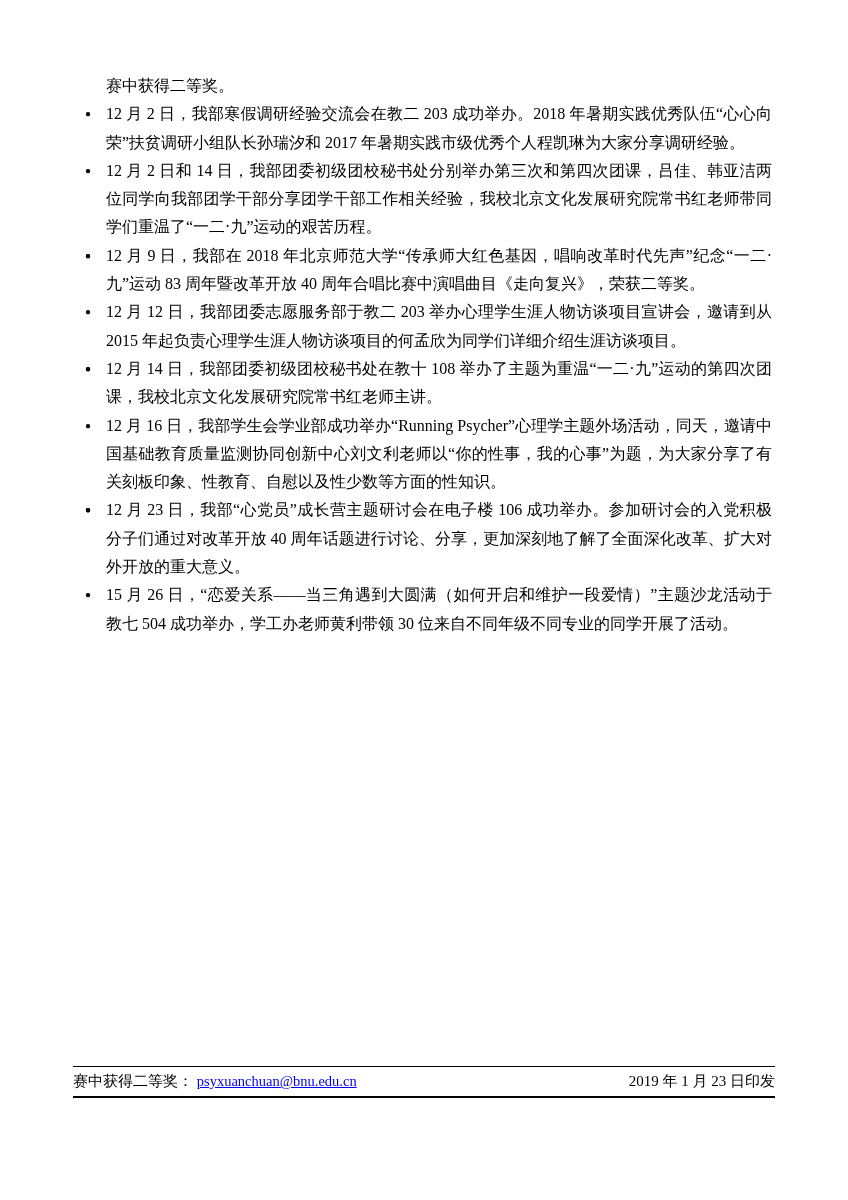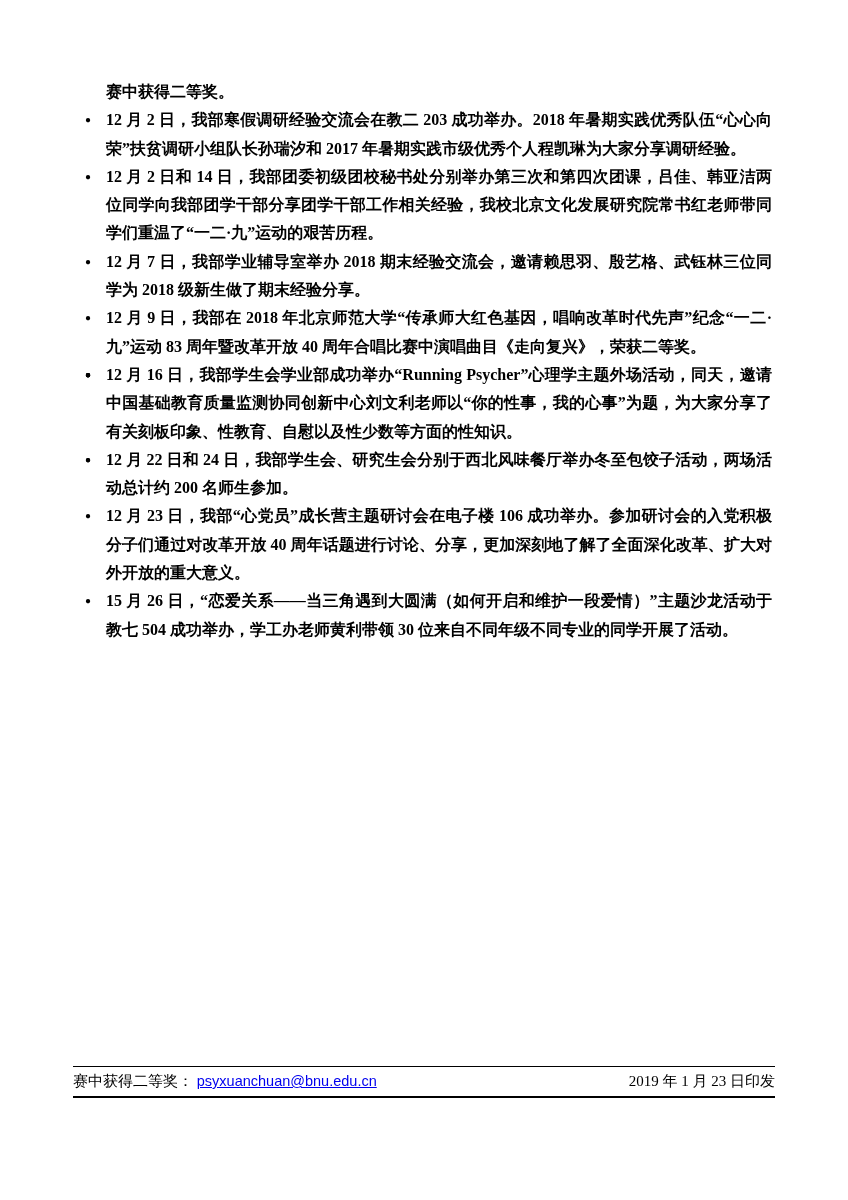--- a/index.html
+++ b/index.html
@@ -12,27 +12,26 @@
     font-family: "Liberation Serif", "DejaVu Serif", serif;
   }
   .page {
     position: absolute;
     inset: 0;
     overflow: hidden;
   }
   .content {
     position: absolute;
     left: 85px;
-    top: 78px;
+    top: 72px;
     width: 687px;
     font-size: 16px;
     line-height: 28.3px;
     text-align: justify;
     text-align-last: left;
-    font-weight: bold;
   }
   .cont-line {
     margin: 0;
     padding-left: 21px;
   }
   ul.events {
     margin: 0;
     padding: 0;
     list-style: none;
   }
@@ -60,21 +59,21 @@
     justify-content: space-between;
     align-items: center;
     height: 29px;
     font-size: 15px;
   }
   .footer-left { white-space: nowrap; }
   .footer-right { white-space: nowrap; }
   a.email-link {
     color: #0000ee;
     text-decoration: underline;
-    font-family: Liberation Sans, sans-serif;
+    font-family: Liberation Serif, serif;
     font-size: 14.5px;
   }
 </style>
 </head>
 <body>
 
 <div class="page">
 
   <div class="content">
 
@@ -87,52 +86,52 @@
         <span>12 月 2 日，我部寒假调研经验交流会在教二 203 成功举办。2018 年暑期实践优秀队伍“心心向荣”扶贫调研小组队长孙瑞汐和 2017 年暑期实践市级优秀个人程凯琳为大家分享调研经验。</span>
       </li>
 
       <li>
         <span class="bullet">●</span>
         <span>12 月 2 日和 14 日，我部团委初级团校秘书处分别举办第三次和第四次团课，吕佳、韩亚洁两位同学向我部团学干部分享团学干部工作相关经验，我校北京文化发展研究院常书红老师带同学们重温了“一二·九”运动的艰苦历程。</span>
       </li>
 
       <li>
         <span class="bullet">●</span>
-        <span>12 月 7 日，我部学业辅导室举办 2018 期末经验交流会，邀请赖思羽、殷艺格、武钰林三位同学为 2018 级新生做了期末经验分享。</span>
       </li>
 
       <li>
         <span class="bullet">●</span>
         <span>12 月 9 日，我部在 2018 年北京师范大学“传承师大红色基因，唱响改革时代先声”纪念“一二·九”运动 83 周年暨改革开放 40 周年合唱比赛中演唱曲目《走向复兴》，荣获二等奖。</span>
       </li>
 
       <li>
         <span class="bullet">●</span>
+        <span>12 月 12 日，我部团委志愿服务部于教二 203 举办心理学生涯人物访谈项目宣讲会，邀请到从 2015 年起负责心理学生涯人物访谈项目的何孟欣为同学们详细介绍生涯访谈项目。</span>
       </li>
 
       <li>
         <span class="bullet">●</span>
       </li>
 
       <li>
         <span class="bullet">●</span>
+        <span>12 月 14 日，我部团委初级团校秘书处在教十 108 举办了主题为重温“一二·九”运动的第四次团课，我校北京文化发展研究院常书红老师主讲。</span>
       </li>
 
       <li>
         <span class="bullet">●</span>
         <span>12 月 16 日，我部学生会学业部成功举办“Running Psycher”心理学主题外场活动，同天，邀请中国基础教育质量监测协同创新中心刘文利老师以“你的性事，我的心事”为题，为大家分享了有关刻板印象、性教育、自慰以及性少数等方面的性知识。</span>
       </li>
 
       <li>
         <span class="bullet">●</span>
       </li>
 
       <li>
         <span class="bullet">●</span>
-        <span>12 月 22 日和 24 日，我部学生会、研究生会分别于西北风味餐厅举办冬至包饺子活动，两场活动总计约 200 名师生参加。</span>
       </li>
 
       <li>
         <span class="bullet">●</span>
         <span>12 月 23 日，我部“心党员”成长营主题研讨会在电子楼 106 成功举办。参加研讨会的入党积极分子们通过对改革开放 40 周年话题进行讨论、分享，更加深刻地了解了全面深化改革、扩大对外开放的重大意义。</span>
       </li>
 
       <li>
         <span class="bullet">●</span>
         <span>15 月 26 日，“恋爱关系——当三角遇到大圆满（如何开启和维护一段爱情）”主题沙龙活动于教七 504 成功举办，学工办老师黄利带领 30 位来自不同年级不同专业的同学开展了活动。</span>

